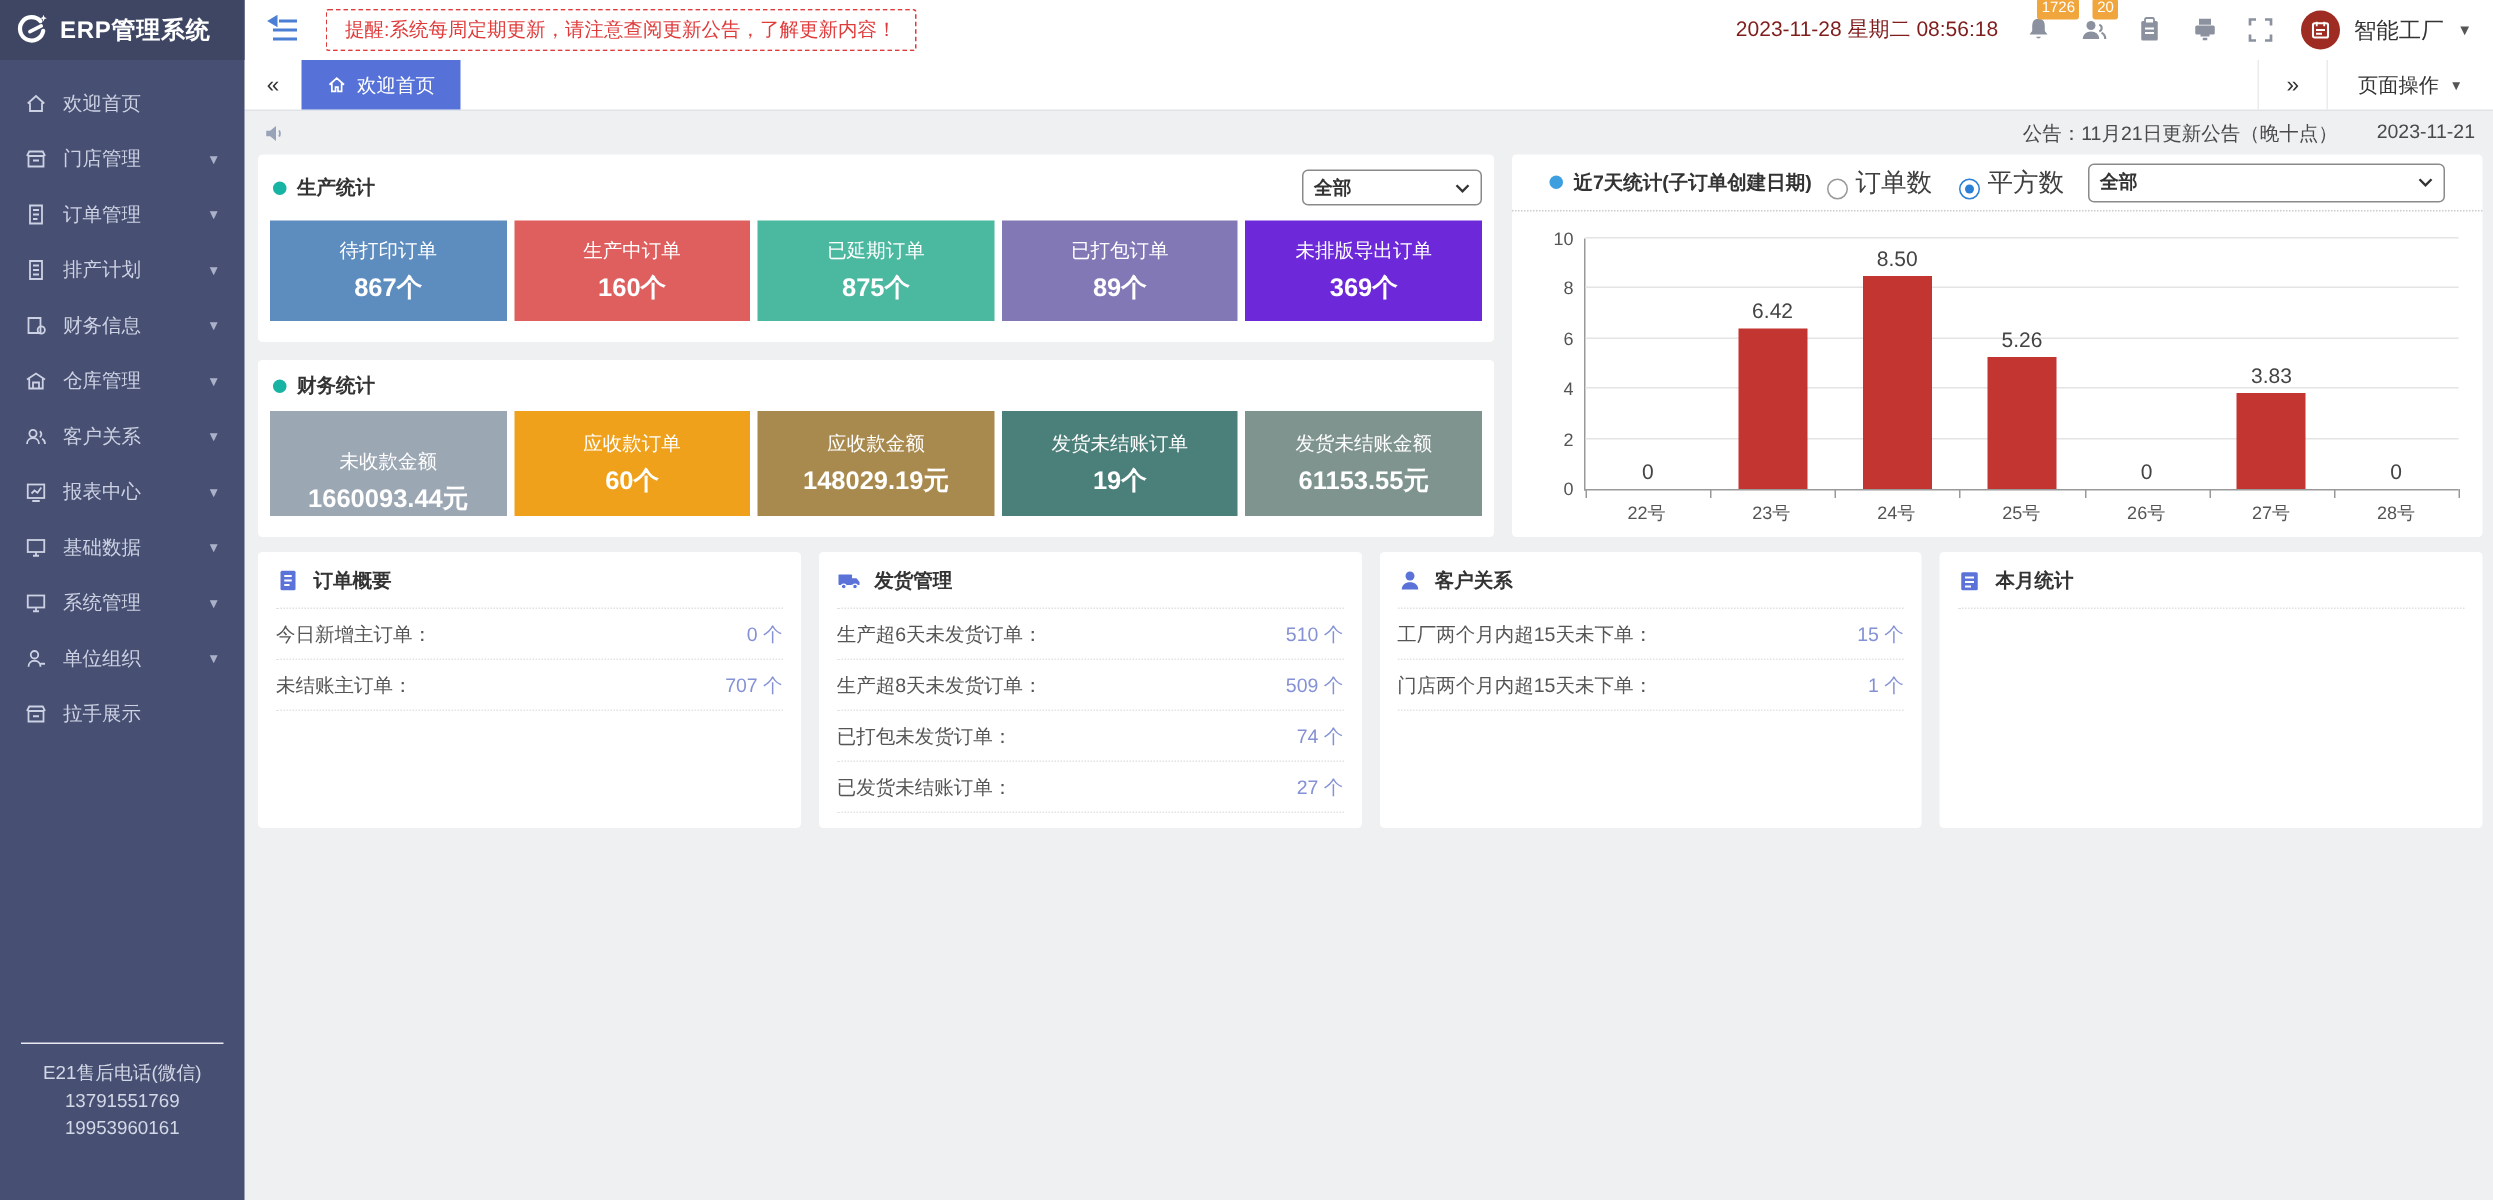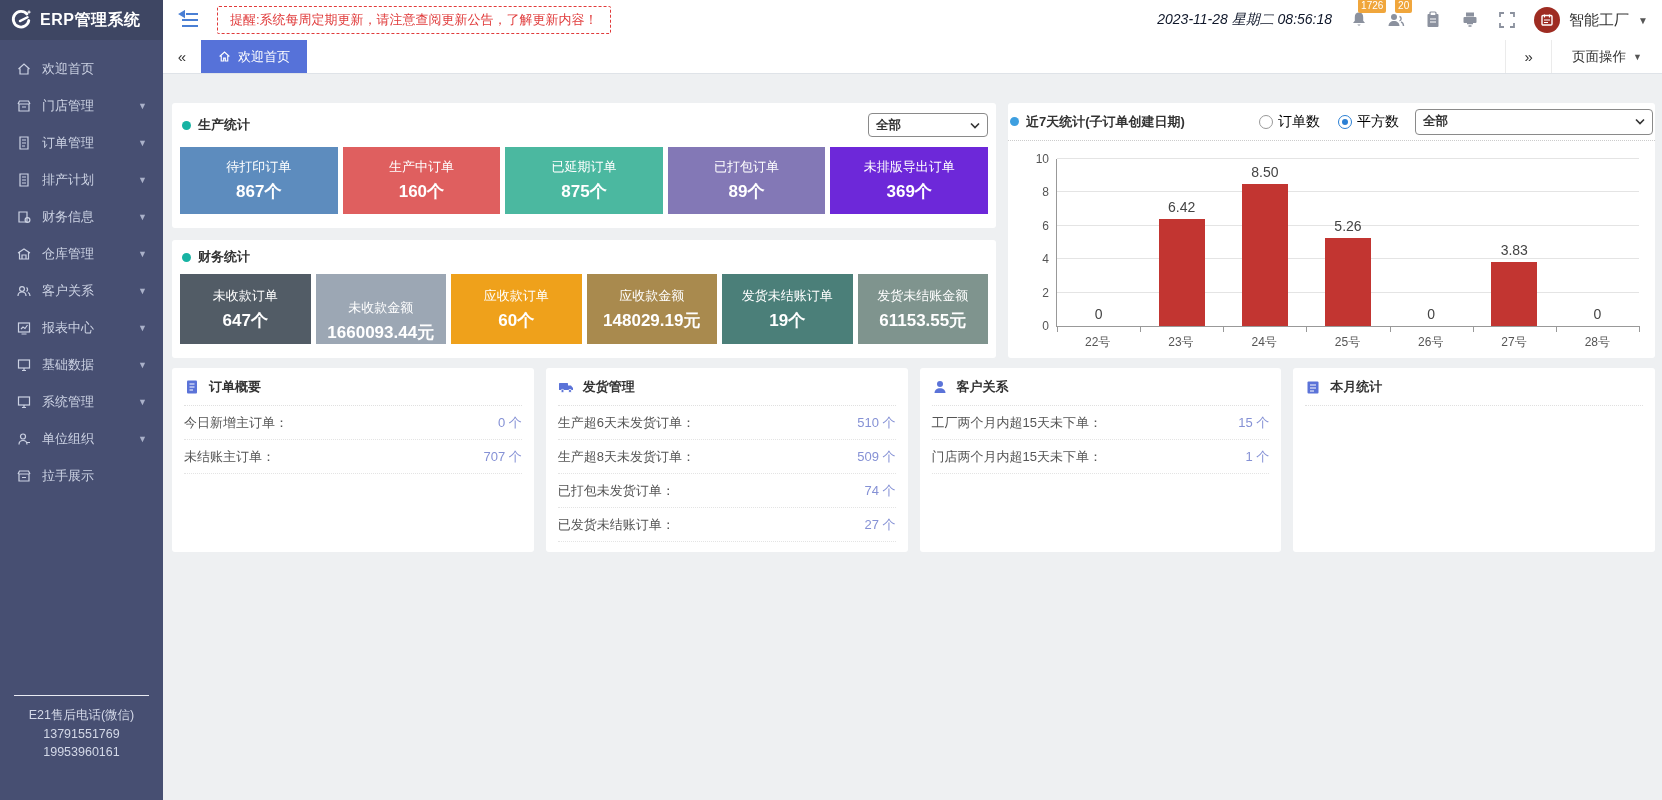--- a/index.html
+++ b/index.html
@@ -15,21 +15,21 @@
   .menu-item svg { width:16px; height:16px; margin-right:10px; flex:none; }
   .m-caret { margin-left:auto; font-size:9px; color:#aab1c9; }
   .side-footer { position:absolute; bottom:38px; left:0; right:0; text-align:center; color:#d3d8e7; font-size:12.5px; line-height:1.5; }
   .side-divider { height:1px; background:#e9ebf3; margin:0 14px 10px; }
 
   
   .topbar { position:absolute; left:163px; top:0; right:0; height:40px; background:#fff; display:flex; align-items:center; padding:0 14px; gap:16px; }
   .burger { width:24px; height:20px; flex:none; cursor:pointer; }
   .reminder { border:1px dashed #e03b3b; color:#e03b3b; font-size:13px; padding:4px 12px; border-radius:2px; white-space:nowrap; }
   .top-right { margin-left:auto; display:flex; align-items:center; gap:17px; }
-  .datetime { font-size:14px; color:#0f172a;font-style:italic; }
+  .datetime { font-size:14px; color:#7f1d1d; }
   .icon-btn { position:relative; width:20px; height:20px; color:#8b919e; cursor:pointer; }
   .icon-btn svg { width:20px; height:20px; }
   .badge { position:absolute; top:-11px; left:9px; background:#f0a63c; color:#fff; font-size:10px; line-height:14px; padding:0 3px; border-radius:2px; white-space:nowrap; }
   .avatar { width:26px; height:26px; border-radius:50%; background:#9e2c22; display:flex; align-items:center; justify-content:center; flex:none; cursor:pointer; }
   .user-name { font-size:15px; color:#333; margin-left:-8px; }
   .tb-caret { font-size:10px; color:#555; margin-left:-8px; }
 
   
   .tabbar { position:absolute; left:163px; top:40px; right:0; height:34px; background:#fff; border-bottom:1px solid #dfe3e8; display:flex; align-items:stretch; }
   .tab-collapse { width:38px; display:flex; align-items:center; justify-content:center; font-size:15px; color:#333; cursor:pointer; }
@@ -59,23 +59,23 @@
   .sel-prod { position:absolute; right:8px; top:10px; width:120px; }
   .sel-chart { width:238px; height:26px; margin-left:16px; }
 
   .tiles { display:flex; gap:5px; margin:0 8px; }
   .tile { flex:1; color:#fff; text-align:center; display:flex; flex-direction:column; justify-content:center; gap:4px; cursor:pointer; }
   #prod-card .tile { height:67px; }
   #fin-card  .tile { height:70px; }
   .t-label { font-size:13px; } .t-value { font-size:17px; font-weight:bold; }
 
   
-  .chart-head { height:38px; display:flex; align-items:center; padding:0 2px; font-weight:bold; font-size:13px; color:#333; border-bottom:1px dotted #ccc; }
+  .chart-head { height:38px; display:flex; align-items:center; padding:0 25px; font-weight:bold; font-size:13px; color:#333; border-bottom:1px dotted #ccc; }
   .radio-group { margin-left:auto; display:flex; gap:18px; align-items:center; font-weight:normal; }
-  .radio-opt { display:flex; align-items:center; font-size:14px; color:#000000; cursor:pointer; }
+  .radio-opt { display:flex; align-items:flex-end; font-size:17px; color:#404040; cursor:pointer; }
   .radio { width:14px; height:14px; border:1px solid #999; border-radius:50%; margin-right:5px; position:relative; background:#fff; }
   .radio.checked { border-color:#2b7fd4; }
   .radio.checked::after { content:""; position:absolute; left:3px; top:3px; width:6px; height:6px; border-radius:50%; background:#2b7fd4; }
   .chart-area { position:relative; margin:18px 16px 0 48px; height:168px; border-left:1px solid #999; border-bottom:1px solid #999; }
   .gridline { position:absolute; left:0; right:0; height:1px; background:#e4e4e4; }
   .ytick { position:absolute; left:-34px; width:26px; text-align:right; font-size:12px; color:#555; height:14px; line-height:14px; }
   .bar-slot { position:absolute; bottom:0; top:0; }
   .bar { position:absolute; bottom:0; left:50%; transform:translateX(-50%); width:46px; }
   .bar-label { position:absolute; left:-20px; right:-20px; text-align:center; font-size:14px; color:#444; }
   .xtick { position:absolute; bottom:-6px; width:1px; height:6px; background:#999; }
@@ -268,20 +268,30 @@
     <div class="tab-expand">»</div>
     <div class="page-actions">
       <span>页面操作</span>
       <span style="font-size:9px;color:#555;">▼</span>
     </div>
   </div>
 </div>
 
 <div class="content">
 
+  <div class="announce">
+    <svg width="16" height="16" viewBox="0 0 16 16">
+        <path d="M2.5 6.2v3.6h2.6L9 13V3L5.1 6.2H2.5z" fill="#98a2b8"></path>
+        <path d="M11 6c.8.9.8 3.1 0 4" stroke="#98a2b8" stroke-width="1.2" fill="none"></path>
+      </svg>
+    <div class="announce-right">
+      <span>公告：11月21日更新公告（晚十点）</span>
+      <span>2023-11-21</span>
+    </div>
+  </div>
 
   <div class="card" id="prod-card">
     <div class="card-head">
       <span class="dot dot-teal"></span>
       <span>生产统计</span>
       <div class="selectbox sel-prod">
         <span>全部</span>
         <svg width="10" height="7" viewBox="0 0 10 7">
             <path d="M1 1.5 5 5.5 9 1.5" stroke="#333" stroke-width="1.6" fill="none"></path>
           </svg>
@@ -310,24 +320,20 @@
       </div>
     </div>
   </div>
 
   <div class="card" id="fin-card">
     <div class="card-head">
       <span class="dot dot-teal"></span>
       <span>财务统计</span>
     </div>
     <div class="tiles">
-      <div class="tile" style="background-color: rgb(82, 92, 102);">
-        <div class="t-label">未收款订单</div>
-        <div class="t-value">647个</div>
-      </div>
       <div class="tile" style="background-color: rgb(156, 167, 180); justify-content: flex-end;">
         <div class="t-label">未收款金额</div>
         <div class="t-value">1660093.44元</div>
       </div>
       <div class="tile" style="background-color: rgb(239, 161, 27);">
         <div class="t-label">应收款订单</div>
         <div class="t-value">60个</div>
       </div>
       <div class="tile" style="background-color: rgb(169, 138, 78);">
         <div class="t-label">应收款金额</div>

